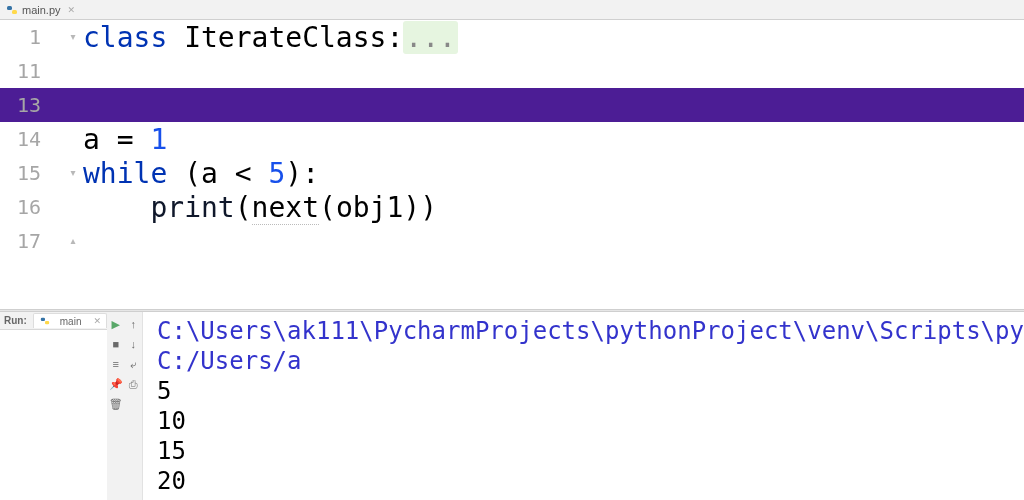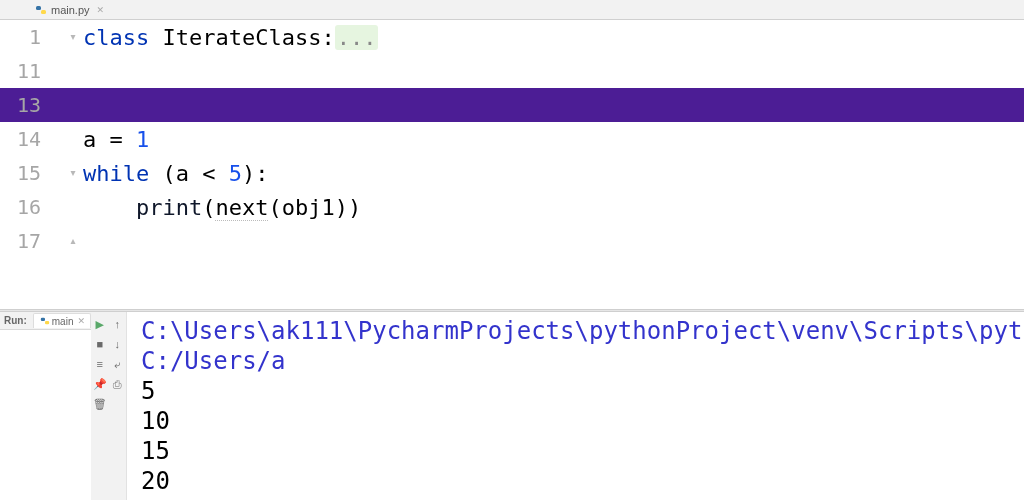--- a/index.html
+++ b/index.html
@@ -20,21 +20,20 @@
     align-items: center;
     font-size: 11px;
     color: #555;
   }
   .editor-tab {
     display: flex;
     align-items: center;
     gap: 4px;
     padding: 0 6px;
     height: 100%;
-    margin-left: 29px;
   }
   .py-icon {
     width: 12px; height: 12px;
     display: inline-flex; align-items:center; justify-content:center;
   }
   .close-x {
     color: #aaa;
     font-size: 9px;
     padding-left: 3px;
   }
@@ -69,21 +68,21 @@
     align-items:center;
     justify-content:center;
   }
   .fold-mark {
     color: #b8b8b8;
     font-size: 10px;
     line-height: 1;
   }
   .code-text {
     font-family: Menlo, Consolas, monospace;
-    font-size: 22px;
+    font-size: 28px;
     color: #000000;
     white-space: pre;
     padding-left: 2px;
   }
   .kw { color: #0033b3; }
   .num { color: #1750eb; }
   .fn-builtin { color: #0f172a; }
   .folded { background: #e6f5e0; color: #888; border-radius: 3px; padding: 0 2px;}
   .dotted { border-bottom: 1px dotted #bbb; }
   .line-highlight { background: #4c1d95; }
@@ -106,21 +105,21 @@
     border-bottom: 1px solid #d8d8d8;
     display: flex;
     align-items: center;
     font-size: 10px;
     color: #666;
     gap: 6px;
     padding-left: 4px;
   }
   .run-label { font-weight: 600; }
   .run-tab {
-    display: flex; align-items:center; gap:1px;
+    display: flex; align-items:center; gap:9px;
     background: #fff;
     border: 1px solid #ddd;
     border-bottom: none;
     padding: 1px 5px;
     border-radius: 2px 2px 0 0;
     font-size: 10px;
   }
   .run-body {
     display: flex;
     flex: 1;

